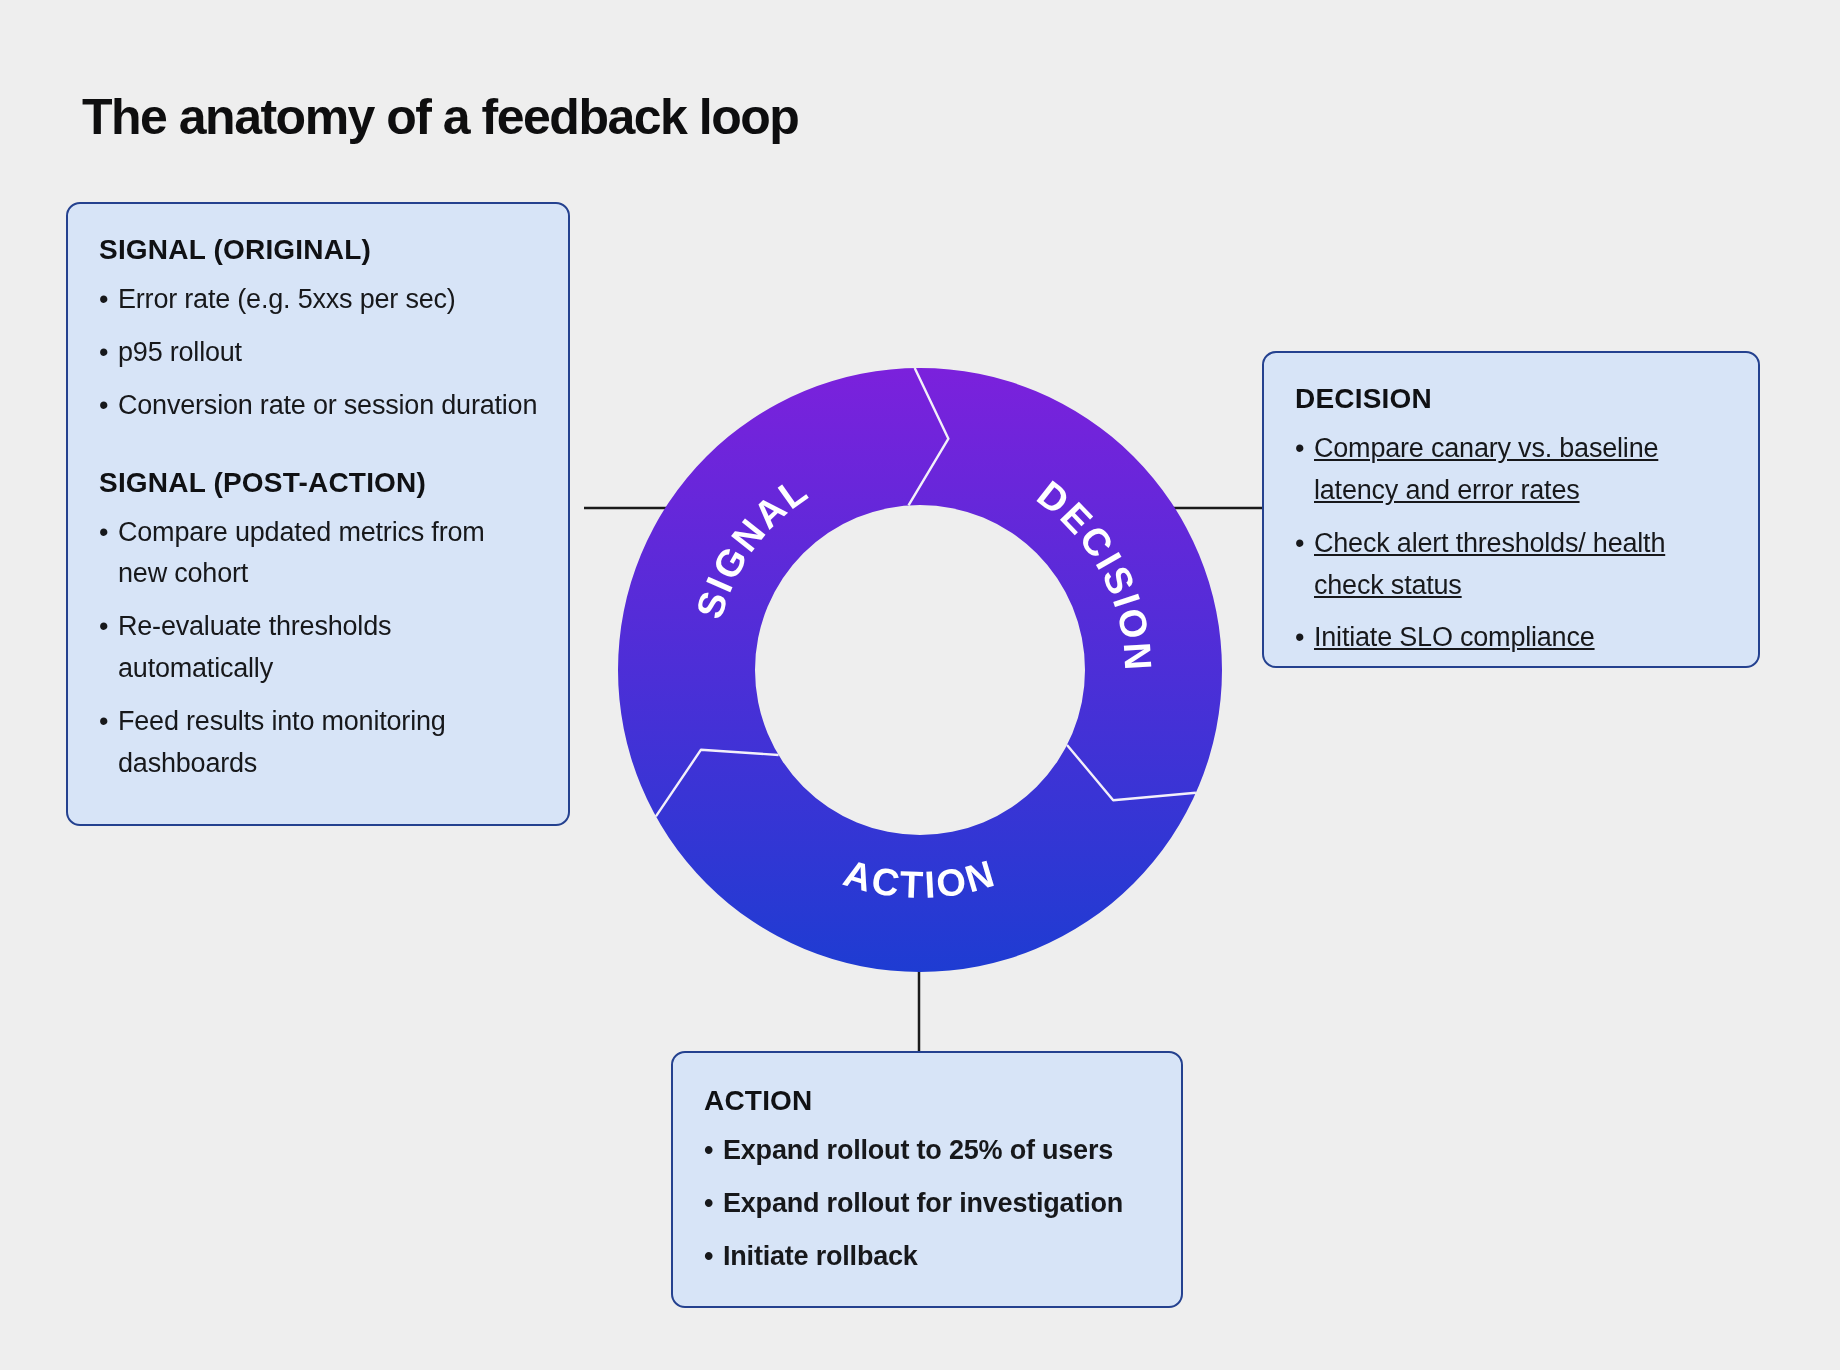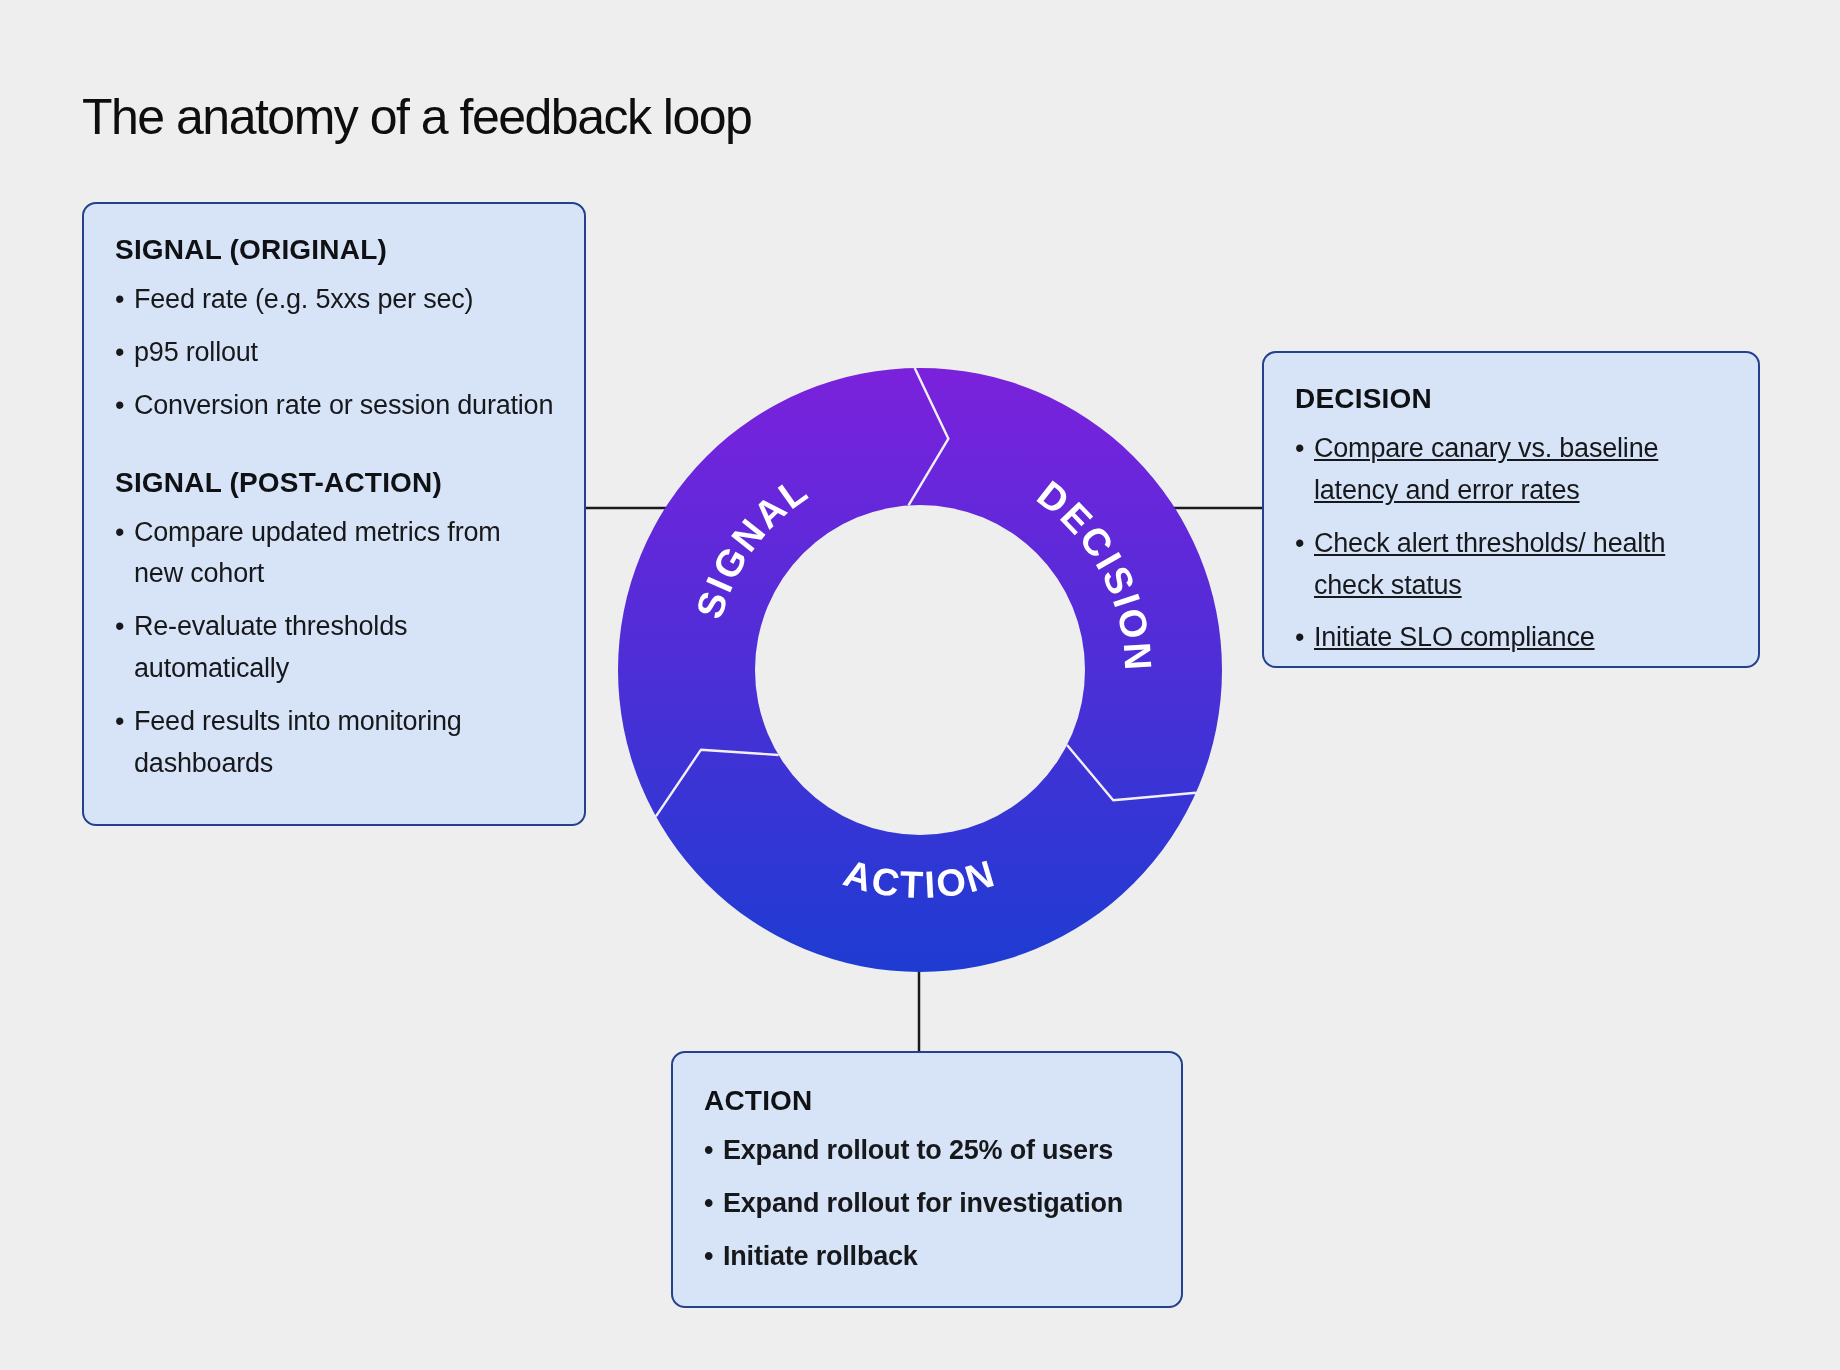--- a/index.html
+++ b/index.html
@@ -6,33 +6,33 @@
   .canvas{
     position:relative;
     width:1840px;height:1370px;
     background:#eeeeee;
     font-family:"Liberation Sans","DejaVu Sans",sans-serif;
     color:#17181b;
     overflow:hidden;
   }
   .page-title{
     position:absolute;left:82px;top:88px;margin:0;
-    font-size:50px;font-weight:400;letter-spacing:-1.5px;
+    font-size:50px;font-weight:700;letter-spacing:-1.5px;
     color:#0e0e0f;
   }
   .diagram-svg{position:absolute;left:0;top:0;z-index:0;}
   .callout{
     position:absolute;z-index:1;
     background:#d7e4f7;
     border:2.5px solid #24418f;
     border-radius:14px;
     box-sizing:border-box;
     padding:28px 24px 20px 31px;
   }
-  .callout-signal{left:82px;top:202px;width:504px;height:624px;}
+  .callout-signal{left:66px;top:202px;width:504px;height:624px;}
   .callout-decision{left:1262px;top:351px;width:498px;height:317px;}
   .callout-action{left:671px;top:1051px;width:512px;height:257px;padding-top:30px;}
   .callout h2{
     margin:0 0 12px 0;
     font-size:28px;line-height:1.25;font-weight:700;
     letter-spacing:0.2px;color:#101114;
   }
   .callout .section + .section h2{margin-top:38px;}
   .callout ul{list-style:none;margin:0;padding:0;}
   .callout li{
@@ -92,21 +92,21 @@
     </text>
     <text class="ring-label">
       <textPath href="#arcAction" startOffset="50%" text-anchor="middle">ACTION</textPath>
     </text>
   </svg>
 
   <div class="callout callout-signal">
     <div class="section">
       <h2>SIGNAL (ORIGINAL)</h2>
       <ul>
-          <li>Feed rate (e.g. 5xxs per sec)</li>
+          <li>Error rate (e.g. 5xxs per sec)</li>
           <li>p95 rollout</li>
           <li>Conversion rate or session duration</li>
         </ul>
     </div>
     <div class="section">
       <h2>SIGNAL (POST-ACTION)</h2>
       <ul>
           <li>Compare updated metrics from new cohort</li>
           <li>Re-evaluate thresholds automatically</li>
           <li>Feed results into monitoring dashboards</li>

